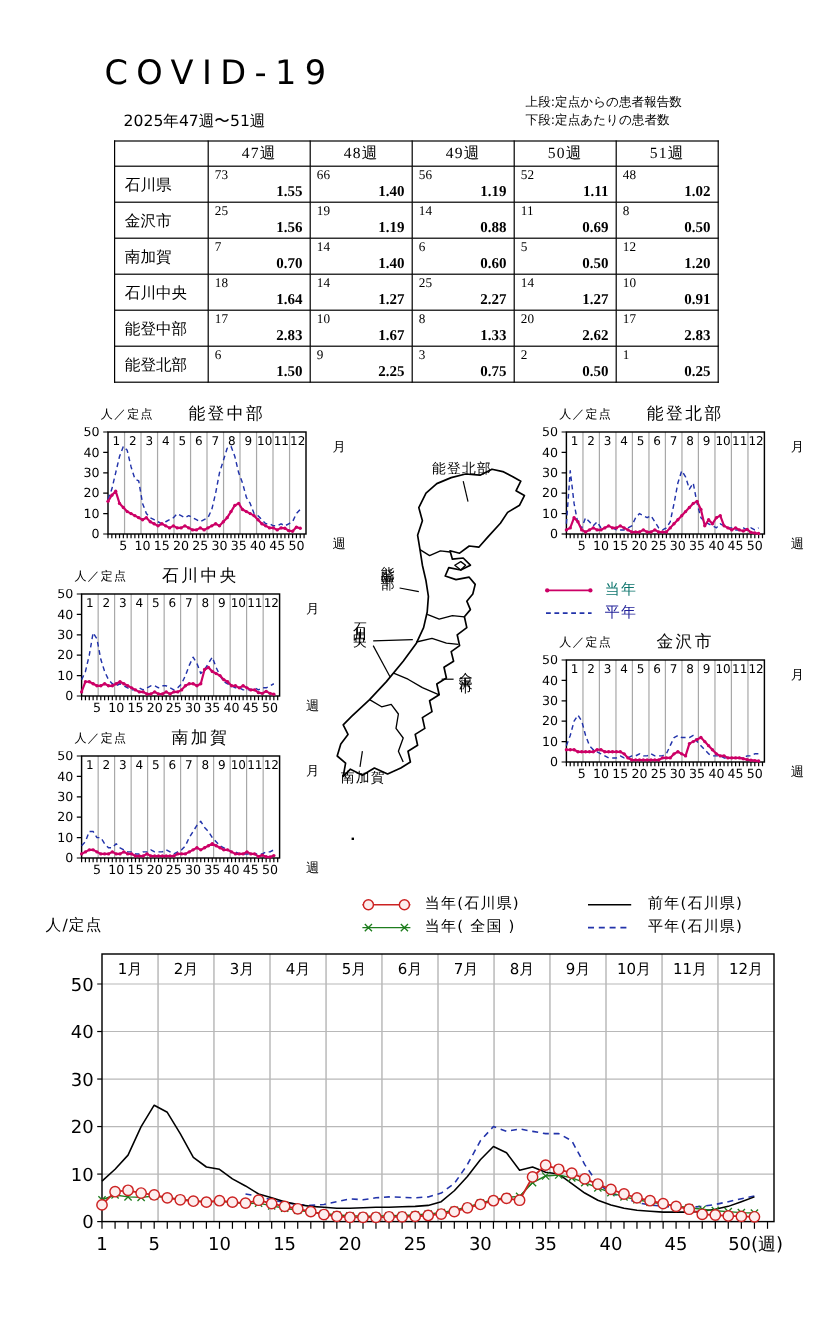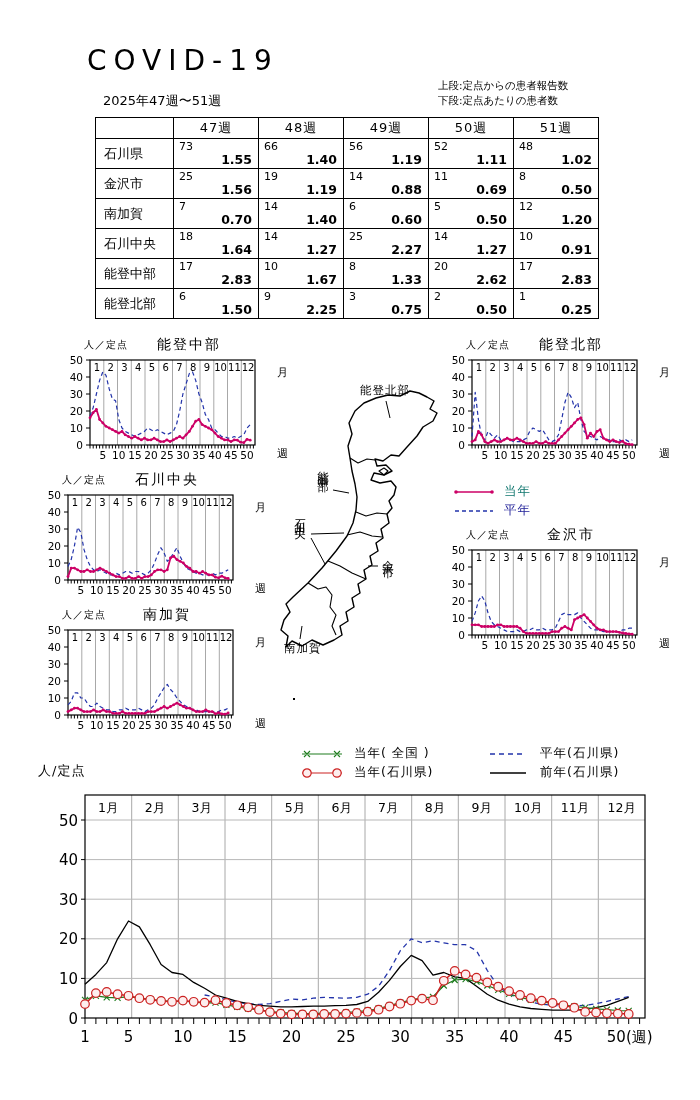--- a/index.html
+++ b/index.html
@@ -7,21 +7,21 @@
     width:700px;height:1100px;background:#ffffff;position:relative;
     font-family:"DejaVu Sans","Liberation Sans",sans-serif;color:#000;
     -webkit-font-smoothing:none;
   }
   .abs{position:absolute;}
   
   .pgtitle{left:87px;top:44px;font-size:28px;letter-spacing:7px;font-weight:400;}
   .subtitle{left:103px;top:92px;font-size:13px;}
   .note{left:438px;top:78px;font-size:10.5px;line-height:15px;}
   
-  #wtable{left:95px;top:117px;border-collapse:collapse;table-layout:fixed;background:#fff;}
+  #wtable{left:95px;top:117px;border-collapse:collapse;table-layout:fixed;background:#fff;font-family:Liberation Serif, serif;}
   #wtable th,#wtable td{border:1px solid #000;padding:0;}
   #wtable thead th{height:20px;font-weight:400;font-size:13px;text-align:center;letter-spacing:1px;}
   #wtable .corner{width:77px;}
   #wtable .wcol{width:84px;}
   #wtable tbody th{height:29px;font-weight:400;font-size:13px;text-align:left;padding-left:8px;}
   #wtable td{vertical-align:top;margin-left:21px;}
   .cnt{font-size:11px;text-align:left;padding:2px 0 0 5px;line-height:11px;}
   .rate{font-size:12.5px;font-weight:bold;text-align:right;padding:1px 6px 0 0;line-height:13px;}
   
   .schart{width:240px;height:136px;}
@@ -1074,40 +1074,40 @@
     <svg width="44" height="12">
       <line x1="3" y1="6" x2="41" y2="6" stroke="#2233aa" stroke-width="1.4" stroke-dasharray="4,3"></line>
     </svg>
     <span class="lab nor">平年</span>
   </div>
 </div>
 
 <div class="abs" id="mainlegend">
   <div class="mlrow">
     <svg width="52" height="16">
-      <line x1="6" y1="8" x2="46" y2="8" stroke="#1e7d1e" stroke-width="1.1"></line>
-      <path d="M8,5 L14,11 M8,11 L14,5 M38,5 L44,11 M38,11 L44,5" stroke="#1e7d1e" stroke-width="1.1" fill="none"></path>
-    </svg>
-    <span class="lab">当年( 全国 )</span>
-    <svg width="52" height="16">
-      <line x1="8" y1="8" x2="44" y2="8" stroke="#2233aa" stroke-width="1.3" stroke-dasharray="5,4"></line>
-    </svg>
-    <span class="lab">平年(石川県)</span>
-  </div>
-  <div class="mlrow">
-    <svg width="52" height="16">
       <line x1="6" y1="8" x2="46" y2="8" stroke="#cc2222" stroke-width="1.2"></line>
       <circle cx="11" cy="8" r="4.2" fill="#fdeeee" stroke="#cc2222" stroke-width="1.2"></circle>
       <circle cx="41" cy="8" r="4.2" fill="#fdeeee" stroke="#cc2222" stroke-width="1.2"></circle>
     </svg>
     <span class="lab">当年(石川県)</span>
     <svg width="52" height="16">
       <line x1="8" y1="8" x2="44" y2="8" stroke="#000" stroke-width="1.3"></line>
     </svg>
     <span class="lab">前年(石川県)</span>
+  </div>
+  <div class="mlrow">
+    <svg width="52" height="16">
+      <line x1="6" y1="8" x2="46" y2="8" stroke="#1e7d1e" stroke-width="1.1"></line>
+      <path d="M8,5 L14,11 M8,11 L14,5 M38,5 L44,11 M38,11 L44,5" stroke="#1e7d1e" stroke-width="1.1" fill="none"></path>
+    </svg>
+    <span class="lab">当年( 全国 )</span>
+    <svg width="52" height="16">
+      <line x1="8" y1="8" x2="44" y2="8" stroke="#2233aa" stroke-width="1.3" stroke-dasharray="5,4"></line>
+    </svg>
+    <span class="lab">平年(石川県)</span>
   </div>
 </div>
 
 <span class="abs bylab">人/定点</span>
 <svg class="abs" id="bigsvg" width="640" height="262">
     <line x1="91.7" y1="7" x2="91.7" y2="230" stroke="#a8a8a8" stroke-width="1"></line>
     <line x1="138.3" y1="7" x2="138.3" y2="230" stroke="#a8a8a8" stroke-width="1"></line>
     <line x1="185.0" y1="7" x2="185.0" y2="230" stroke="#a8a8a8" stroke-width="1"></line>
     <line x1="231.7" y1="7" x2="231.7" y2="230" stroke="#a8a8a8" stroke-width="1"></line>
     <line x1="278.3" y1="7" x2="278.3" y2="230" stroke="#a8a8a8" stroke-width="1"></line>

